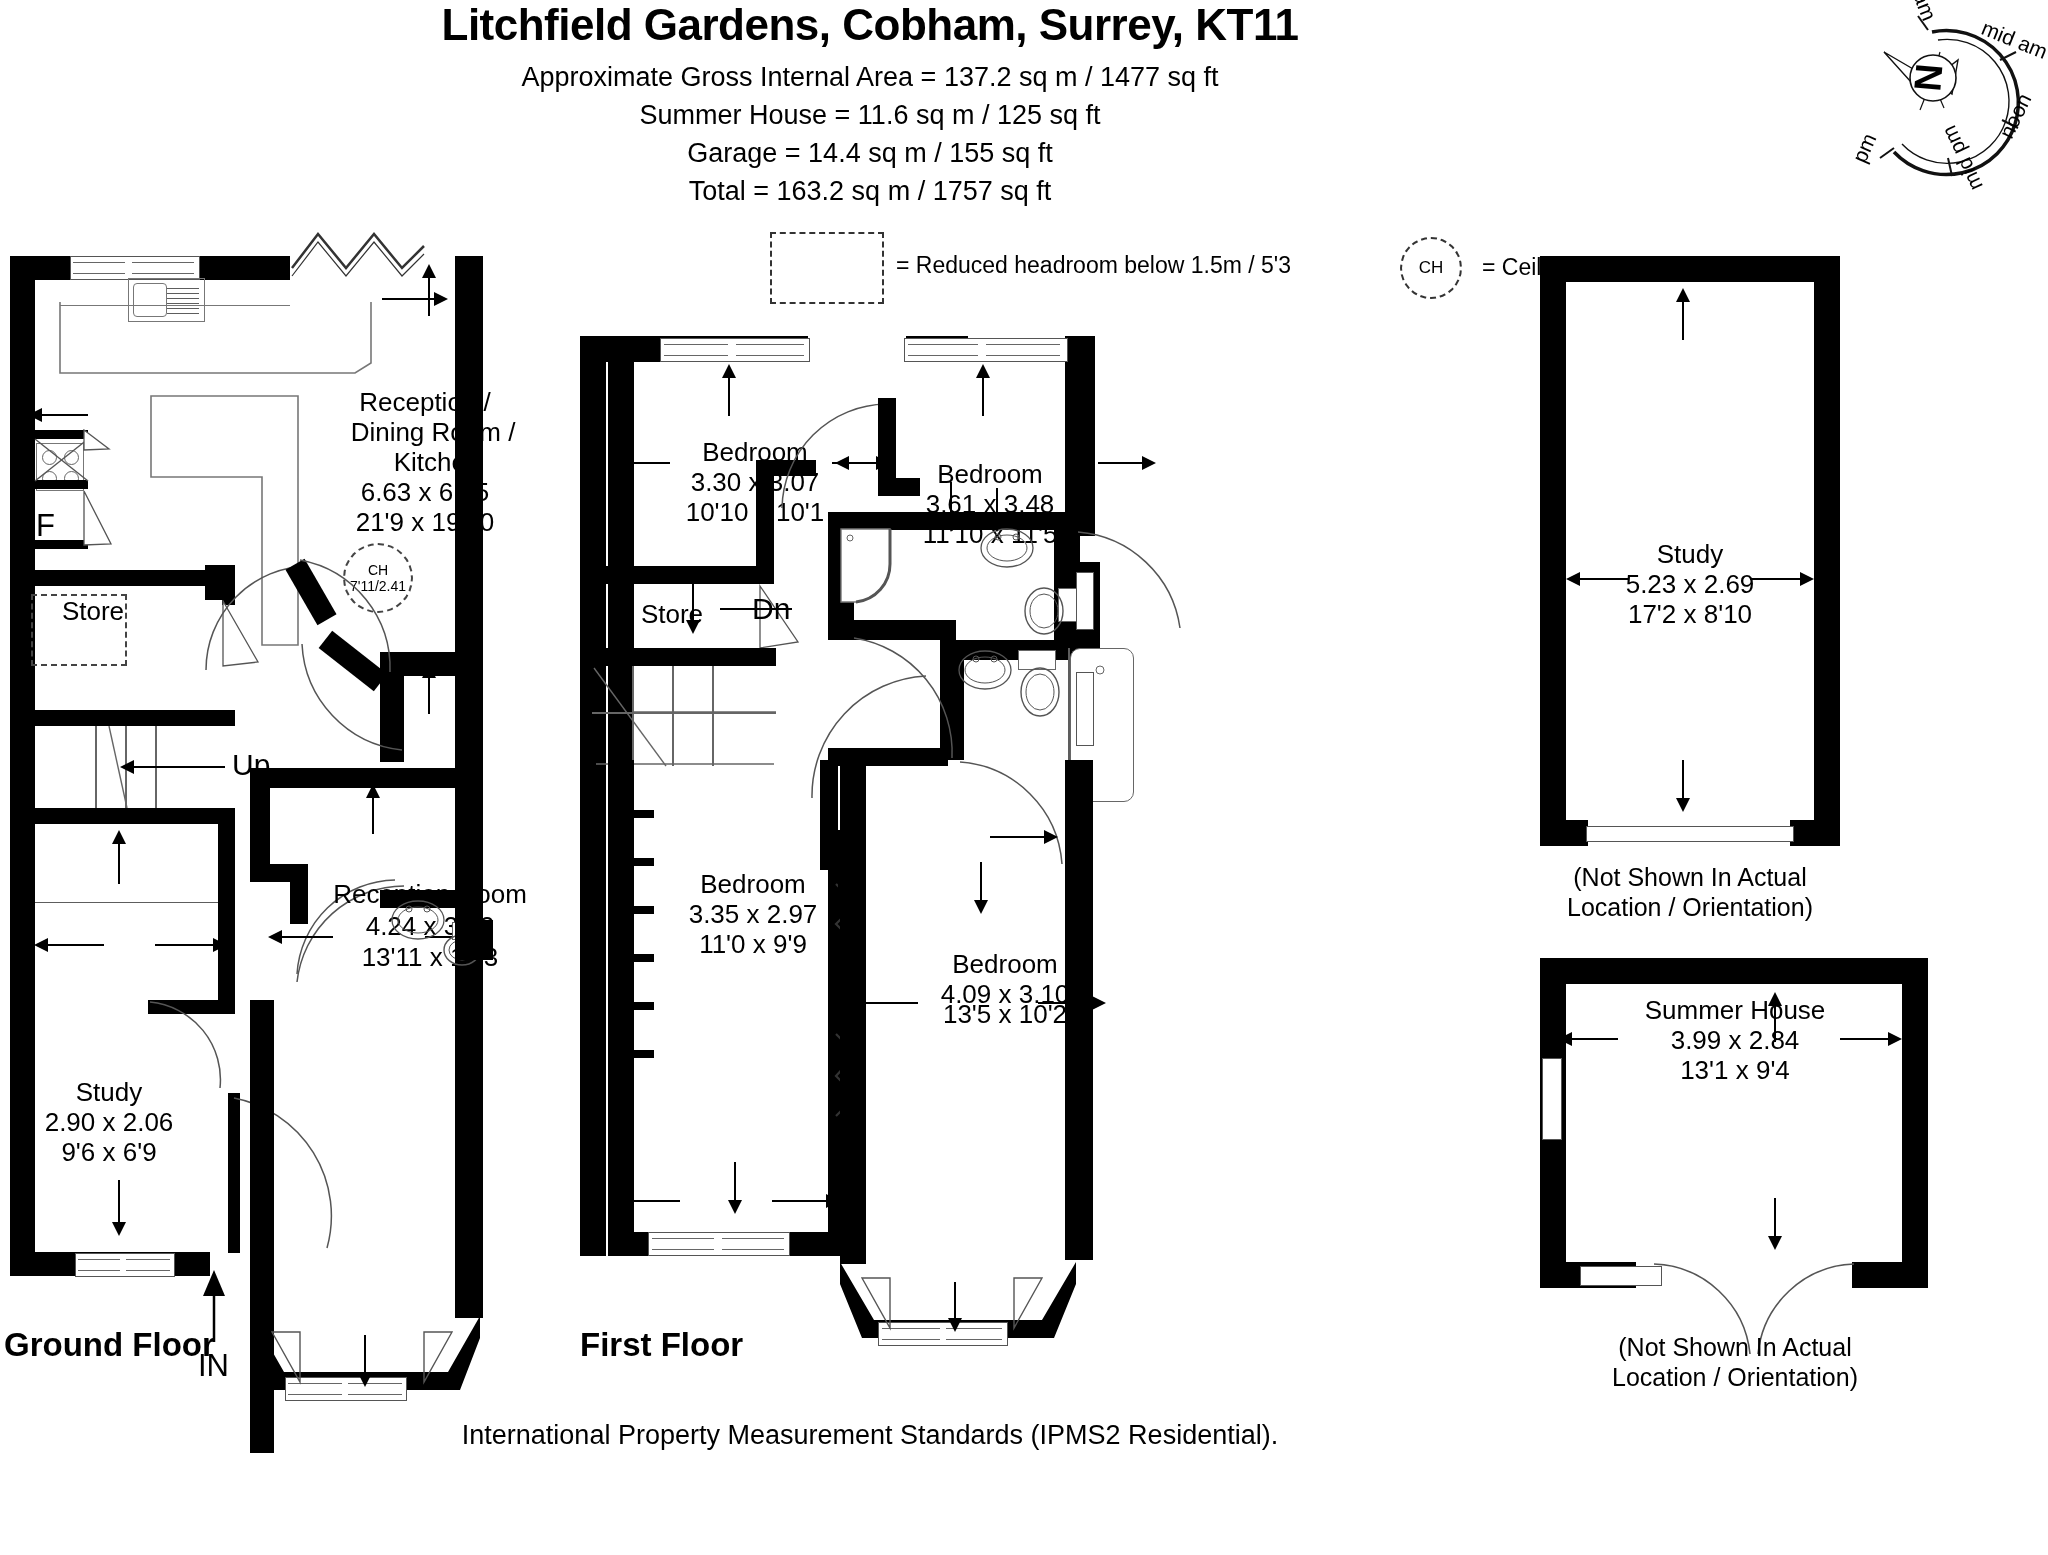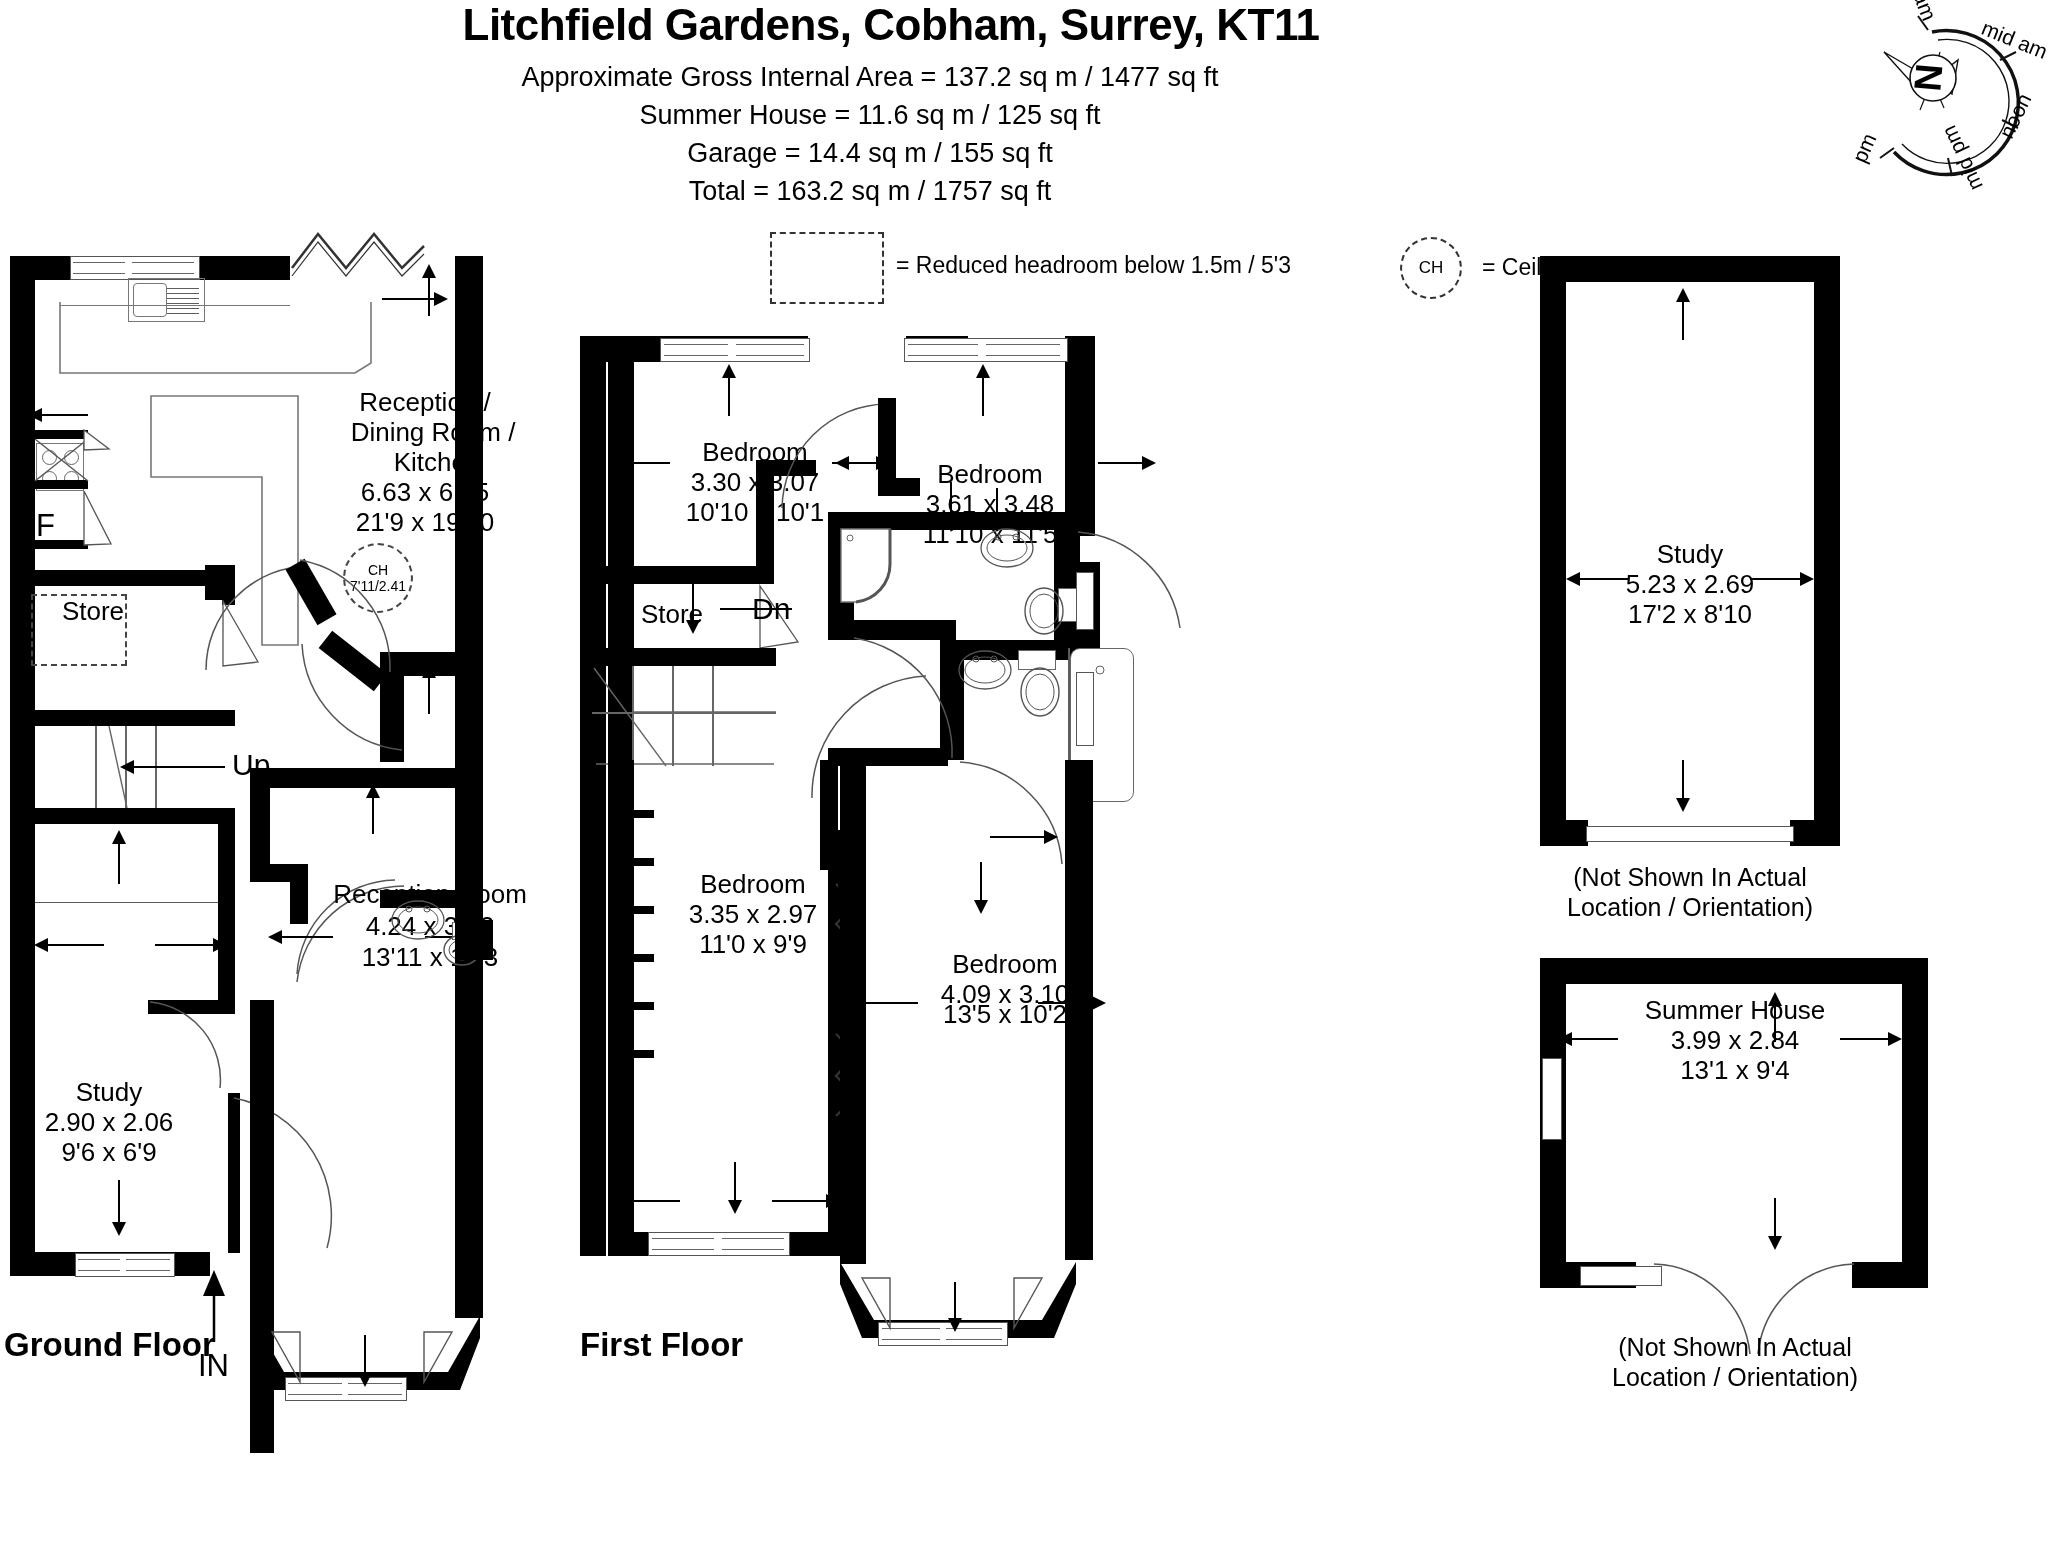--- a/index.html
+++ b/index.html
@@ -1,20 +1,20 @@
 <!DOCTYPE html>
 <html><head>
 <meta charset="utf-8">
 <style>
   html,body{margin:0;padding:0;background:#fff;}
   body{width:2048px;height:1555px;position:relative;font-family:"Liberation Sans",sans-serif;color:#000;overflow:hidden;}
   .abs{position:absolute;}
 
   
-  #title{left:0;top:0;width:1740px;text-align:center;font-size:44px;font-weight:bold;letter-spacing:-0.5px;margin-left:21px;}
+  #title{left:0;top:0;width:1740px;text-align:center;font-size:44px;font-weight:bold;letter-spacing:-0.5px;}
   .areaLine{left:0;width:1740px;text-align:center;font-size:27px;}
   #legendBox{border:2px dashed #333;background:#fff;}
   .legTxt{font-size:23px;white-space:nowrap;}
   #chLegCircle{border:2px dashed #333;border-radius:50%;display:flex;align-items:center;justify-content:center;font-size:17px;}
 
   
   .w{position:absolute;background:#000;}         
   .ln{position:absolute;background:#5d5d5d;}      
   .ol{position:absolute;border:1px solid #777;}   
   .win{position:absolute;background:#fff;border:1px solid #555;}
@@ -567,13 +567,14 @@
   <svg class="abs" style="left:130px;top:1262px;width:210px;height:110px">
     <path d="M 4 2 A 100 100 0 0 1 100 92" fill="none" stroke="#555" stroke-width="1.6"></path>
     <path d="M 204 2 A 100 100 0 0 0 108 92" fill="none" stroke="#555" stroke-width="1.6"></path>
   </svg>
 
   <div class="note" style="left:20px;top:1332px;width:390px">(Not Shown In Actual</div>
   <div class="note" style="left:20px;top:1362px;width:390px">Location / Orientation)</div>
 </div>
 
 <div id="footer">
+  <div>International Property Measurement Standards (IPMS2 Residential).</div>
 </div>
 
 </body></html>

